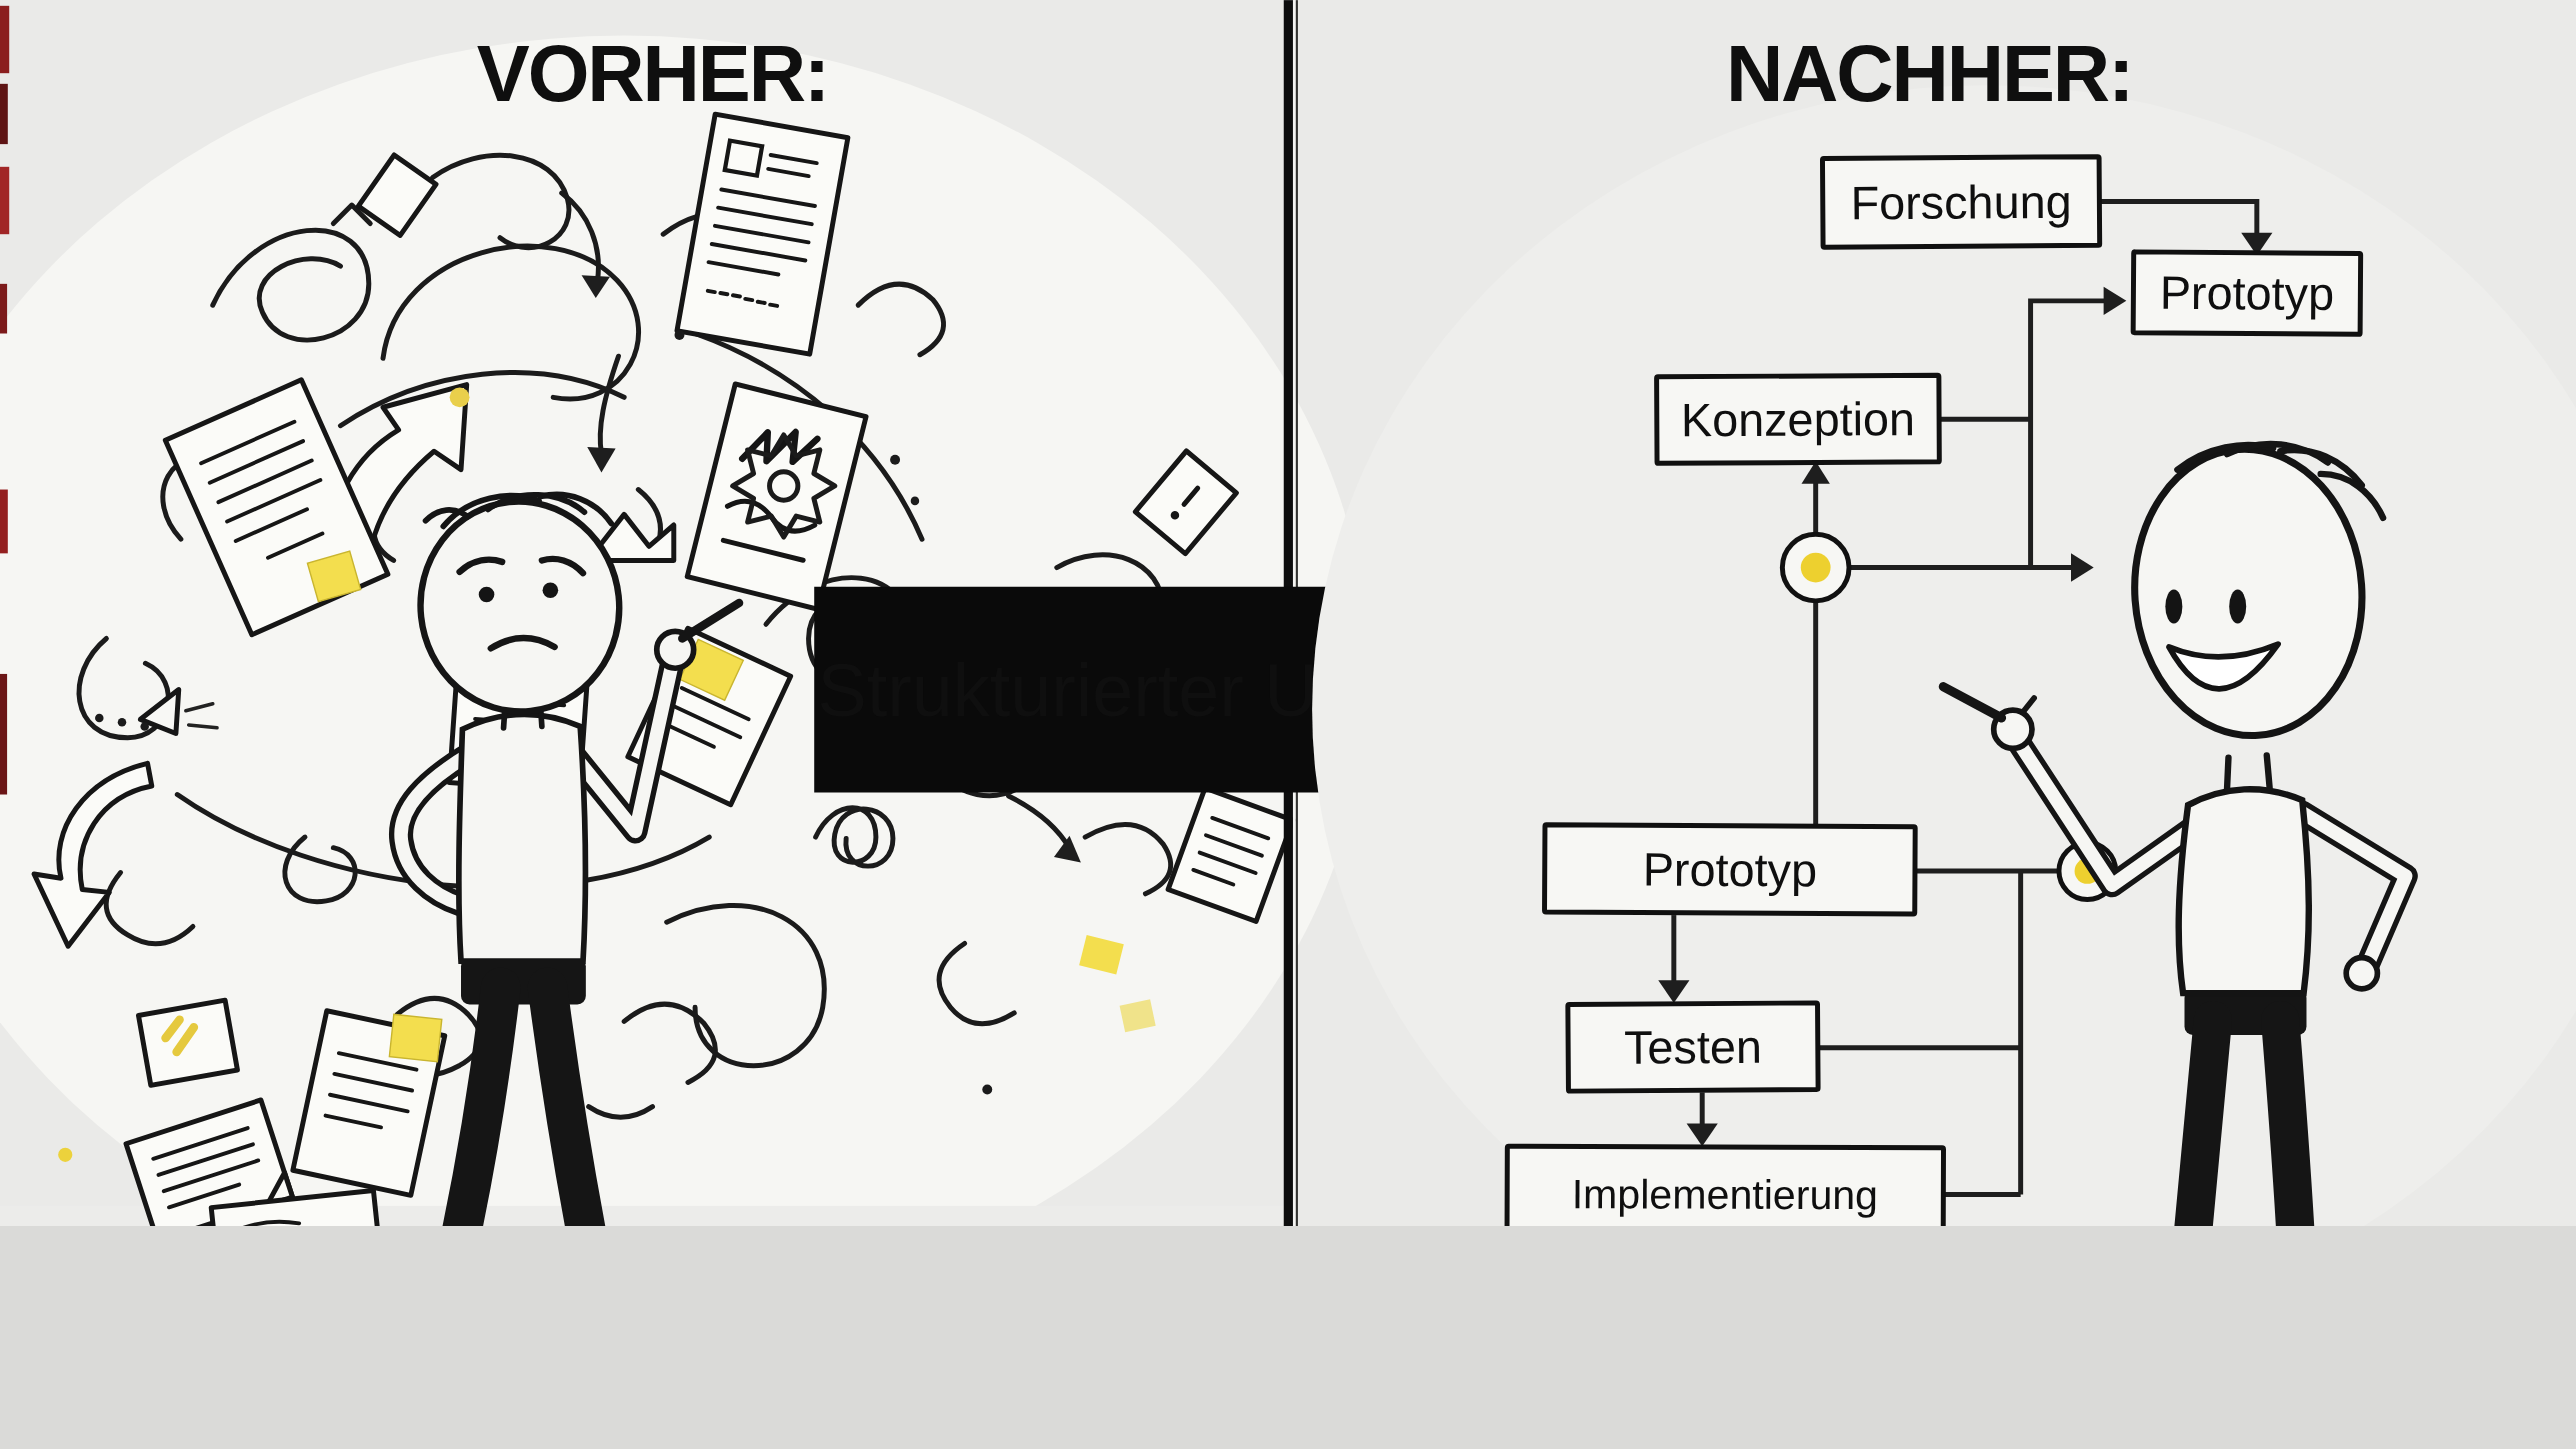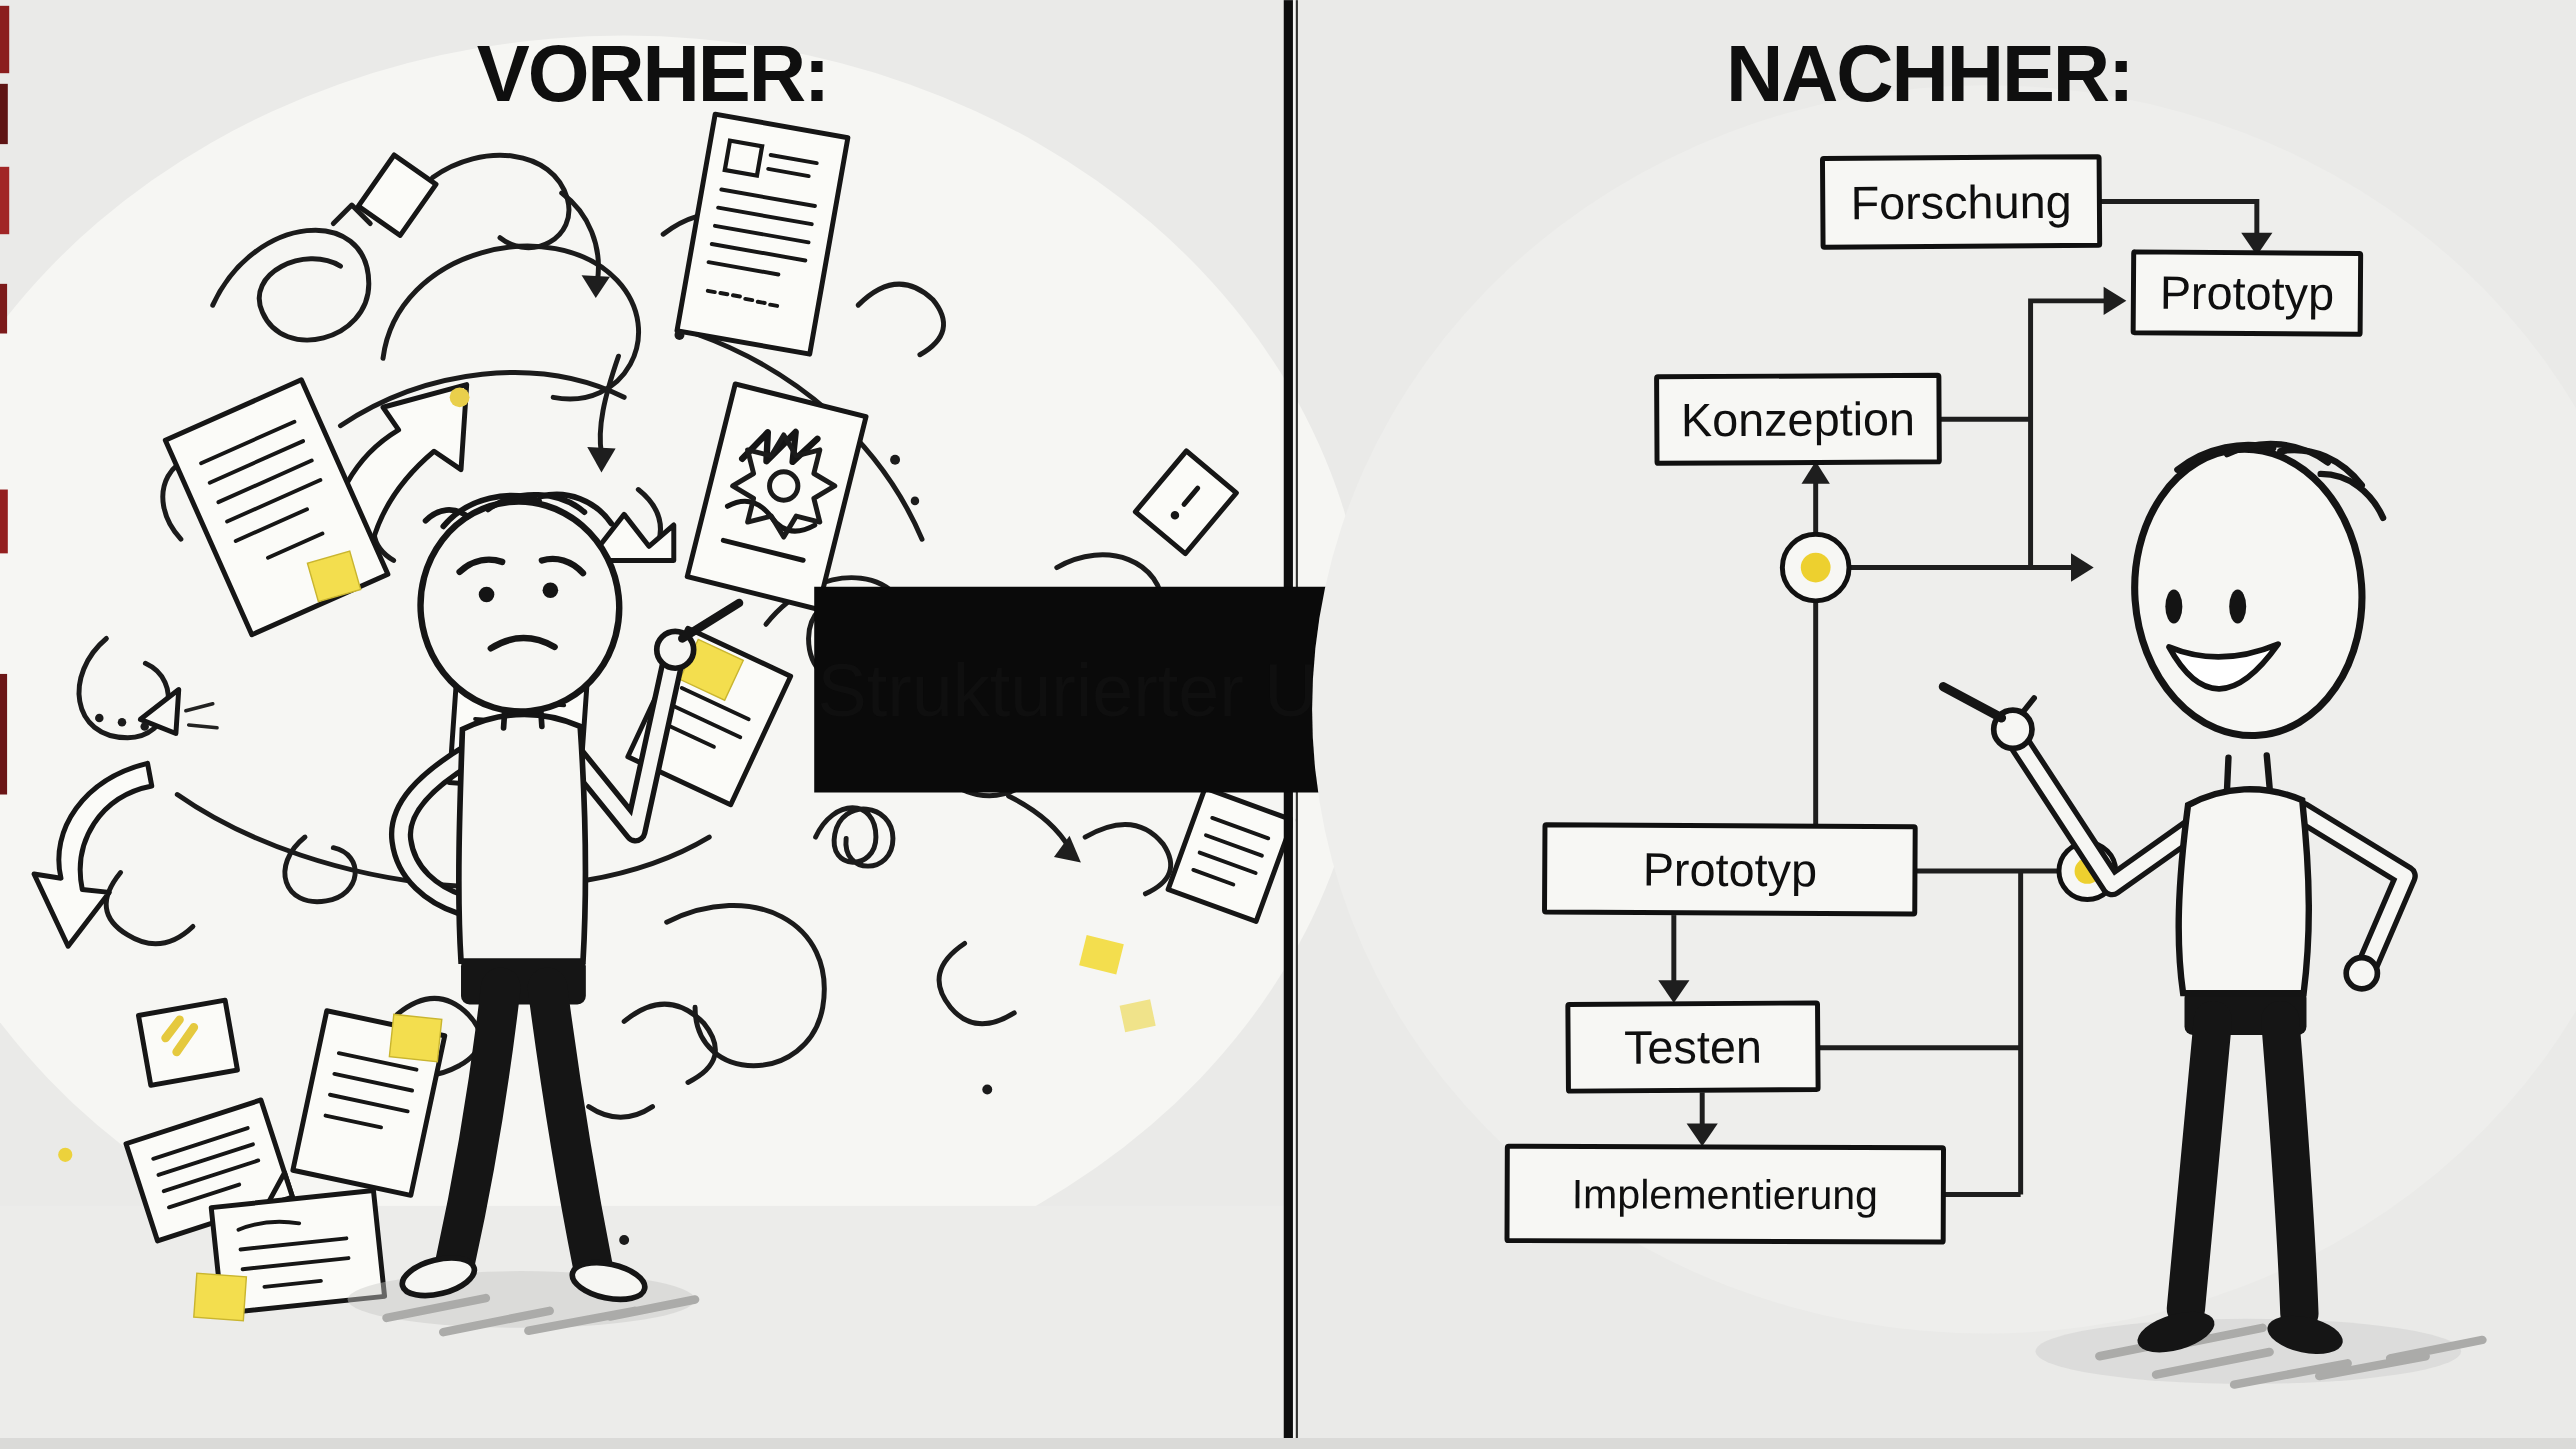--- a/index.html
+++ b/index.html
@@ -1,16 +1,16 @@
 <!DOCTYPE html>
 <html style="font-size:11.3px"><head>
 <meta charset="utf-8">
 <style>
   html,body{margin:0;padding:0;background:#dadad8;}
-  .stage{position:relative;width:2576px;height:1438px;background:#eaeae8;overflow:hidden;
+  .stage{position:relative;width:2576px;height:1226px;background:#eaeae8;overflow:hidden;
          font-family:"Liberation Sans","DejaVu Sans",sans-serif;text-align:right;}
   svg{display:block}
   text{font-family:"Liberation Sans","DejaVu Sans",sans-serif;fill:#0f0f0f;}
   .title{font-size:112px;font-weight:bold;letter-spacing:-3px;}
   .arrow-label{font-size:104px;letter-spacing:0px;}
   .box-label{font-size:66px;}
   .box-label-sm{font-size:58px;}
   .fc-box{fill:#f7f7f4;stroke:#101010;stroke-width:7;}
   .conn{stroke:#1e1e1e;stroke-width:7;fill:none;}
   .ah{fill:#1e1e1e;stroke:none;}

